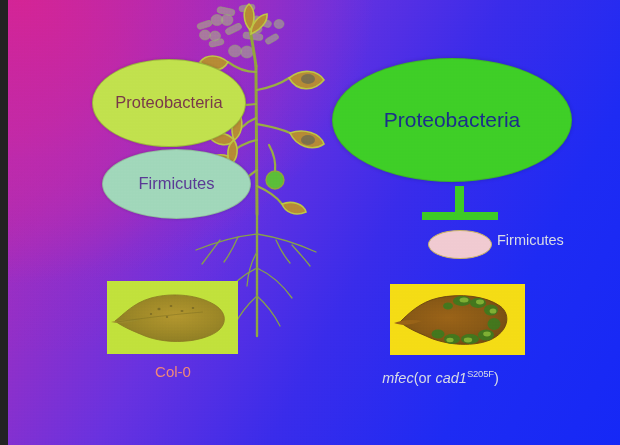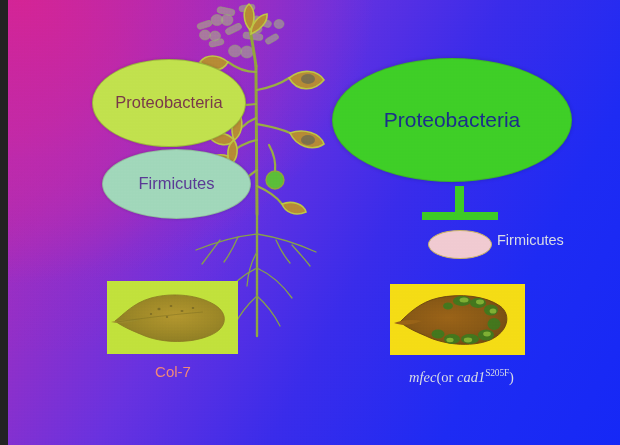--- a/index.html
+++ b/index.html
@@ -110,24 +110,23 @@
     position: absolute;
     text-align: center;
     line-height: 1.25;
   }
   #wt-caption {
     left: 79px; top: 363px; width: 172px;
     color: #f08a7a;
     font-size: 15px;
   }
   #mutant-caption {
-    left: 356px; top: 368px; width: 195px;
+    left: 335px; top: 368px; width: 195px;
     color: #d9dde6;
     font-size: 14.5px;
-    font-family: Liberation Serif, serif;
   }
   .gene { font-style: italic; }
   .sup { font-size: 9.5px; vertical-align: super; font-style: normal; letter-spacing: -0.2px; }
 
   
   #plant-illustration {
     position: absolute;
     left: 186px; top: 0; width: 190px; height: 340px;
   }
   #microbe-cluster {
@@ -251,21 +250,21 @@
         <ellipse cx="64" cy="25" rx="1.4" ry="1"></ellipse>
         <ellipse cx="75" cy="30" rx="1.5" ry="1.1"></ellipse>
         <ellipse cx="60" cy="36" rx="1.2" ry="0.9"></ellipse>
         <ellipse cx="86" cy="27" rx="1.3" ry="1"></ellipse>
         <ellipse cx="44" cy="33" rx="1.2" ry="0.9"></ellipse>
       </g>
     </svg>
   </div>
 
   <div class="caption" id="wt-caption">
-    <div>Col-7</div>
+    <div>Col-0</div>
   </div>
 
   <div class="ellipse" id="mutant-proteobacteria-ellipse">
     <span>Proteobacteria</span>
   </div>
 
   <div id="inhibition-symbol">
     <div id="inhibition-stem"></div>
     <div id="inhibition-bar"></div>
   </div>

